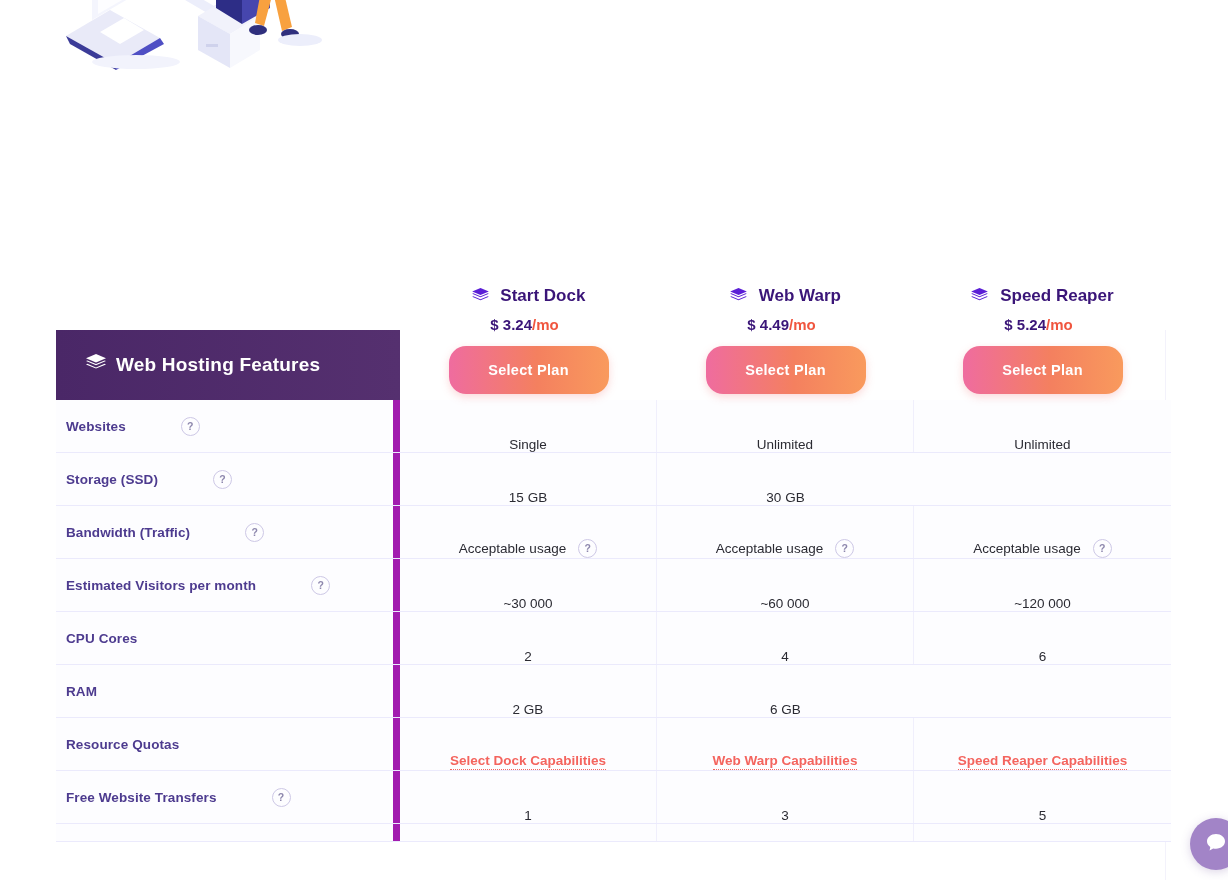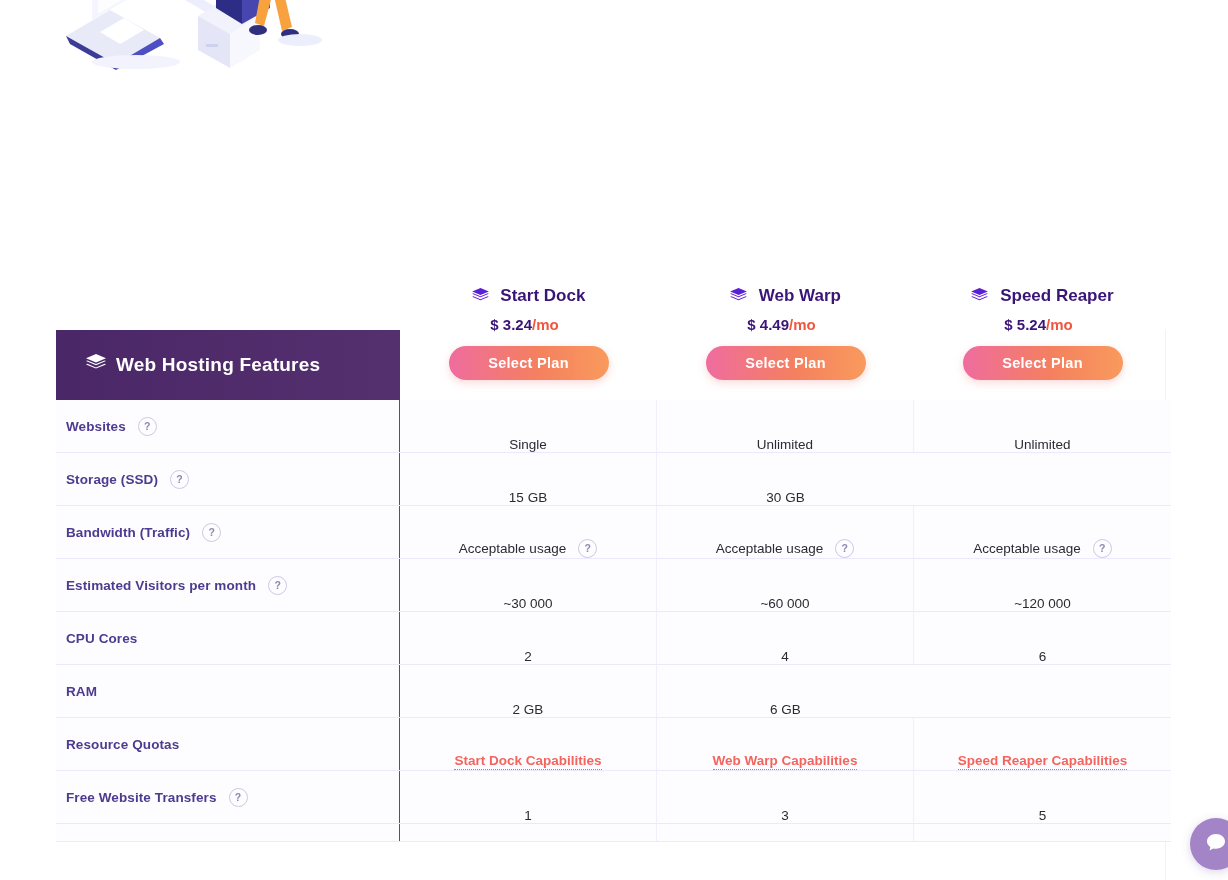--- a/index.html
+++ b/index.html
@@ -54,21 +54,22 @@
     border-bottom: none;
     background: transparent;
   }
 
   .col-feature {
     width: 344px;
     flex: 0 0 344px;
     display: flex;
     align-items: center;
     padding-left: 10px;
-    border-right: 1px solid #a21caf;
+    border-right: 7px solid #a21caf;
+    gap: 43px;
   }
   .col-plan {
     width: 257px;
     flex: 0 0 257px;
     display: flex;
     align-items: flex-end;
     justify-content: center;
     border-right: 1px solid #f0effc;
   }
   .col-plan:last-child { border-right: none; }
@@ -125,21 +126,21 @@
   }
   .plan-price .amount { color: #3a1578; }
   .plan-price .period { color: #f0563f; }
 
   .select-plan-btn {
     position: absolute;
     top: 16px;
     left: 50%;
     transform: translateX(-50%);
     width: 160px;
-    height: 34px;
+    height: 48px;
     border: none;
     border-radius: 17px;
     background: linear-gradient(90deg, #ef6c9f 0%, #f4805f 55%, #f99a5d 100%);
     color: #ffffff;
     font-family: "Liberation Sans", sans-serif;
     font-size: 14.5px;
     font-weight: bold;
     letter-spacing: .3px;
     cursor: pointer;
     box-shadow: 0 3px 9px rgba(240,120,120,.28);
@@ -469,21 +470,21 @@
               <span class="cell-value">6 GB</span>
             </span>
           </div>
         </div>
         <div class="table-row body-row">
           <div class="col-feature">
             <span class="feature-label">Resource Quotas</span>
           </div>
           <div class="col-plan">
             <span class="cell-inline">
-              <a class="cap-link">Start Dock Capabilities</a>
+              <a class="cap-link">Select Dock Capabilities</a>
             </span>
           </div>
           <div class="col-plan">
             <span class="cell-inline">
               <a class="cap-link">Web Warp Capabilities</a>
             </span>
           </div>
           <div class="col-plan">
             <span class="cell-inline">
               <a class="cap-link">Speed Reaper Capabilities</a>

